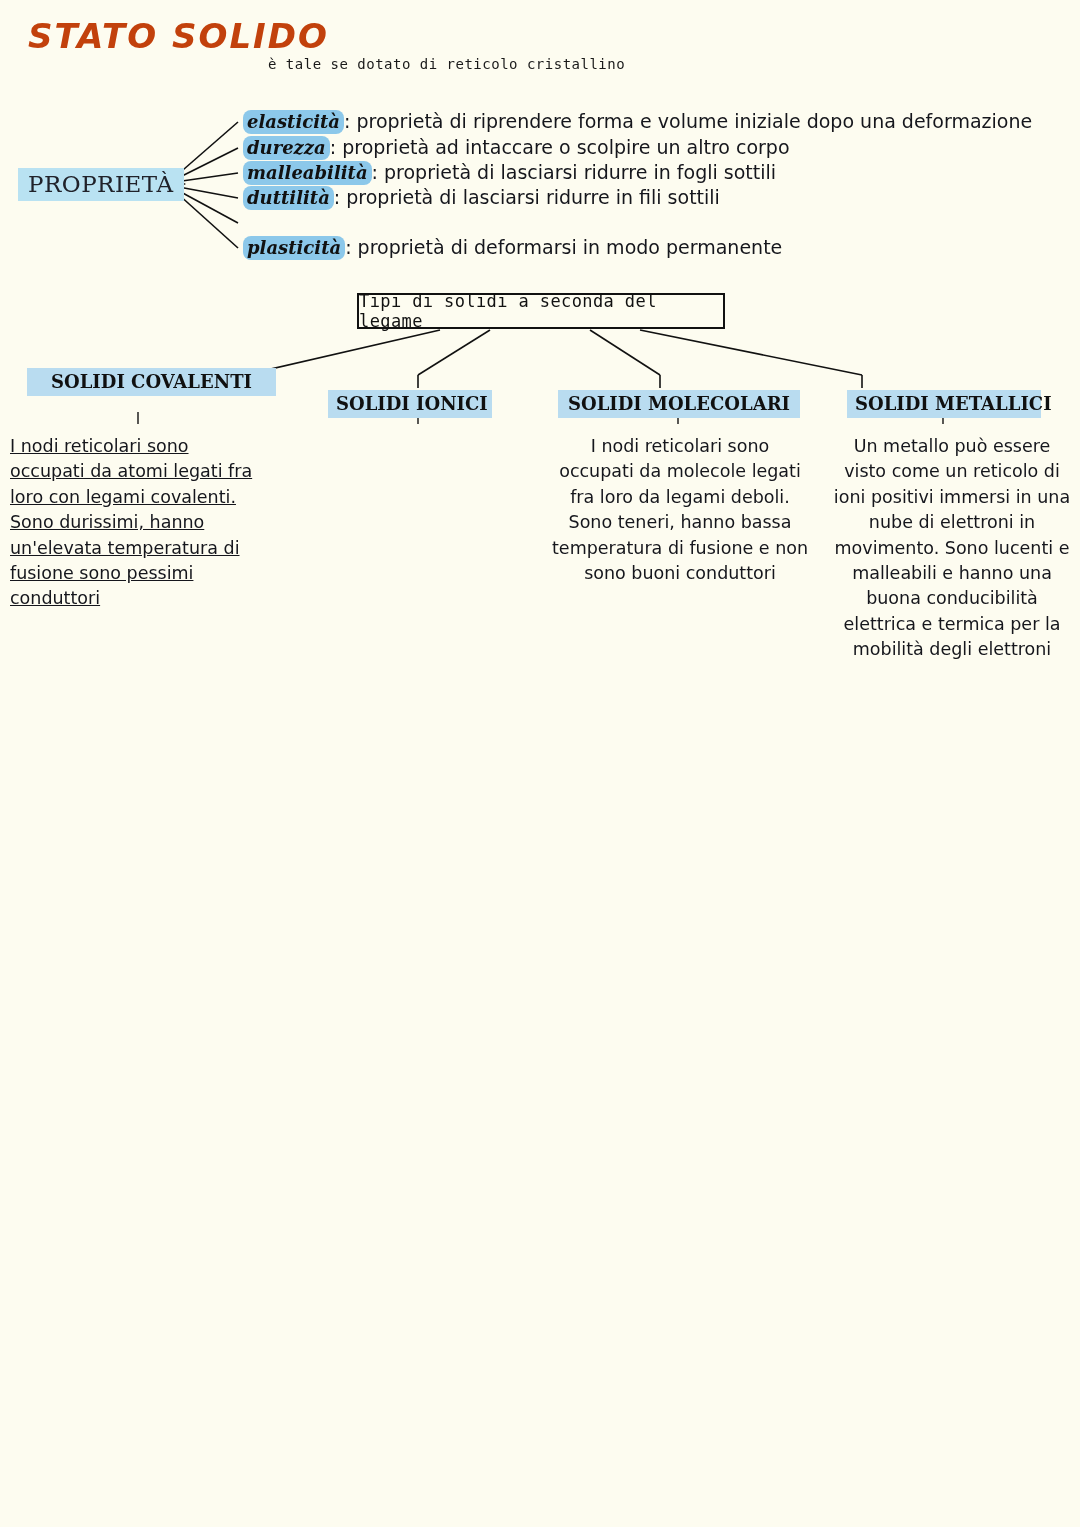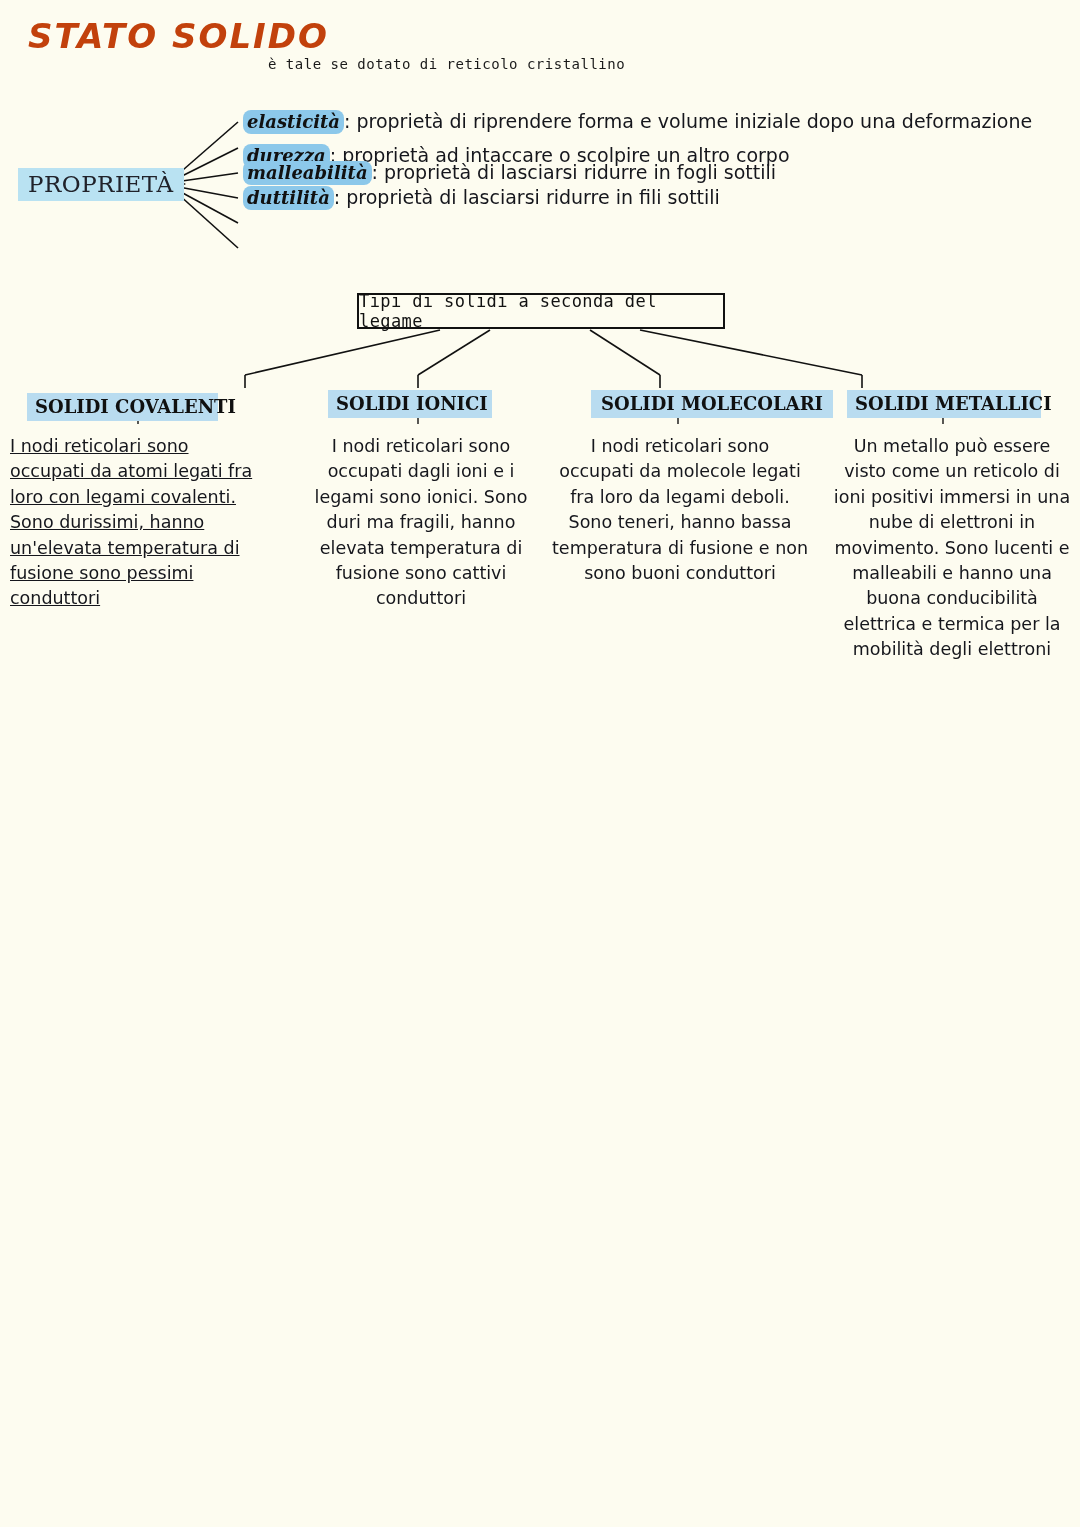--- a/index.html
+++ b/index.html
@@ -118,23 +118,23 @@
     box-sizing: border-box;
     white-space: nowrap;
   }
   .col-body {
     position: absolute;
     font-family: "DejaVu Sans", sans-serif;
     font-size: 17.5px;
     line-height: 1.45;
     color: #15161c;
   }
-  #col0-head { left: 27px;  top: 393px; width: 191px; }
+  #col0-head { left: 27px;  top: 368px; width: 249px; }
   #col1-head { left: 328px; top: 390px; width: 164px; }
-  #col2-head { left: 558px; top: 390px; width: 242px; margin-left: 33px; }
+  #col2-head { left: 558px; top: 390px; width: 242px; }
   #col3-head { left: 847px; top: 390px; width: 194px; }
 
   #col0-body { left: 10px;  top: 434px; width: 258px; text-align: left; }
   #col1-body { left: 305px; top: 434px; width: 232px; text-align: center; }
   #col2-body { left: 552px; top: 434px; width: 256px; text-align: center; }
   #col3-body { left: 832px; top: 434px; width: 240px; text-align: center; }
   #col0-body { text-align: left; text-decoration: underline; }
 </style>
 </head>
 <body>
@@ -168,37 +168,39 @@
   </svg>
 
   <div id="title">STATO SOLIDO</div>
   <div id="subtitle">è tale se dotato di reticolo cristallino</div>
 
   <div id="proprieta-label">PROPRIETÀ</div>
 
   <div class="prop-row" style="top:110px;">
     <span class="prop-term">elasticità</span><span class="prop-def">: </span><span class="prop-def">proprietà di riprendere forma e volume iniziale dopo una deformazione</span>
   </div>
-  <div class="prop-row" style="top:144px;">
+  <div class="prop-row" style="top:136px;">
     <span class="prop-term">durezza</span><span class="prop-def">: </span><span class="prop-def">proprietà ad intaccare o scolpire un altro corpo</span>
   </div>
   <div class="prop-row" style="top:161px;">
     <span class="prop-term">malleabilità</span><span class="prop-def">: </span><span class="prop-def">proprietà di lasciarsi ridurre in fogli sottili</span>
   </div>
   <div class="prop-row" style="top:186px;">
     <span class="prop-term">duttilità</span><span class="prop-def">: </span><span class="prop-def">proprietà di lasciarsi ridurre in fili sottili</span>
+  </div>
+  <div class="prop-row" style="top:236px;">
+    <span class="prop-term">plasticità</span><span class="prop-def">: </span><span class="prop-def">proprietà di deformarsi in modo permanente</span>
   </div>
 
   <div id="tipi-box">
     <span>Tipi di solidi a seconda del legame</span>
   </div>
 
   <div class="col-head" id="col0-head">SOLIDI COVALENTI</div>
   <div class="col-head" id="col1-head">SOLIDI IONICI</div>
   <div class="col-head" id="col2-head">SOLIDI MOLECOLARI</div>
   <div class="col-head" id="col3-head">SOLIDI METALLICI</div>
 
   <div class="col-body" id="col0-body">I nodi reticolari sono occupati da atomi legati fra loro con legami covalenti. Sono durissimi, hanno un'elevata temperatura di fusione sono pessimi conduttori</div>
-  <div class="col-body" id="col1-body">I nodi reticolari sono occupati dagli ioni e i legami sono ionici. Sono duri ma fragili, hanno elevata temperatura di fusione sono cattivi conduttori</div>
   <div class="col-body" id="col2-body">I nodi reticolari sono occupati da molecole legati fra loro da legami deboli.  Sono teneri, hanno bassa temperatura di fusione e non sono buoni conduttori</div>
   <div class="col-body" id="col3-body">Un metallo può essere visto come un reticolo di ioni positivi immersi in una nube di elettroni in movimento. Sono lucenti e malleabili e hanno una buona conducibilità elettrica e termica per la mobilità degli elettroni</div>
 
 </div>
 
 </body></html>

